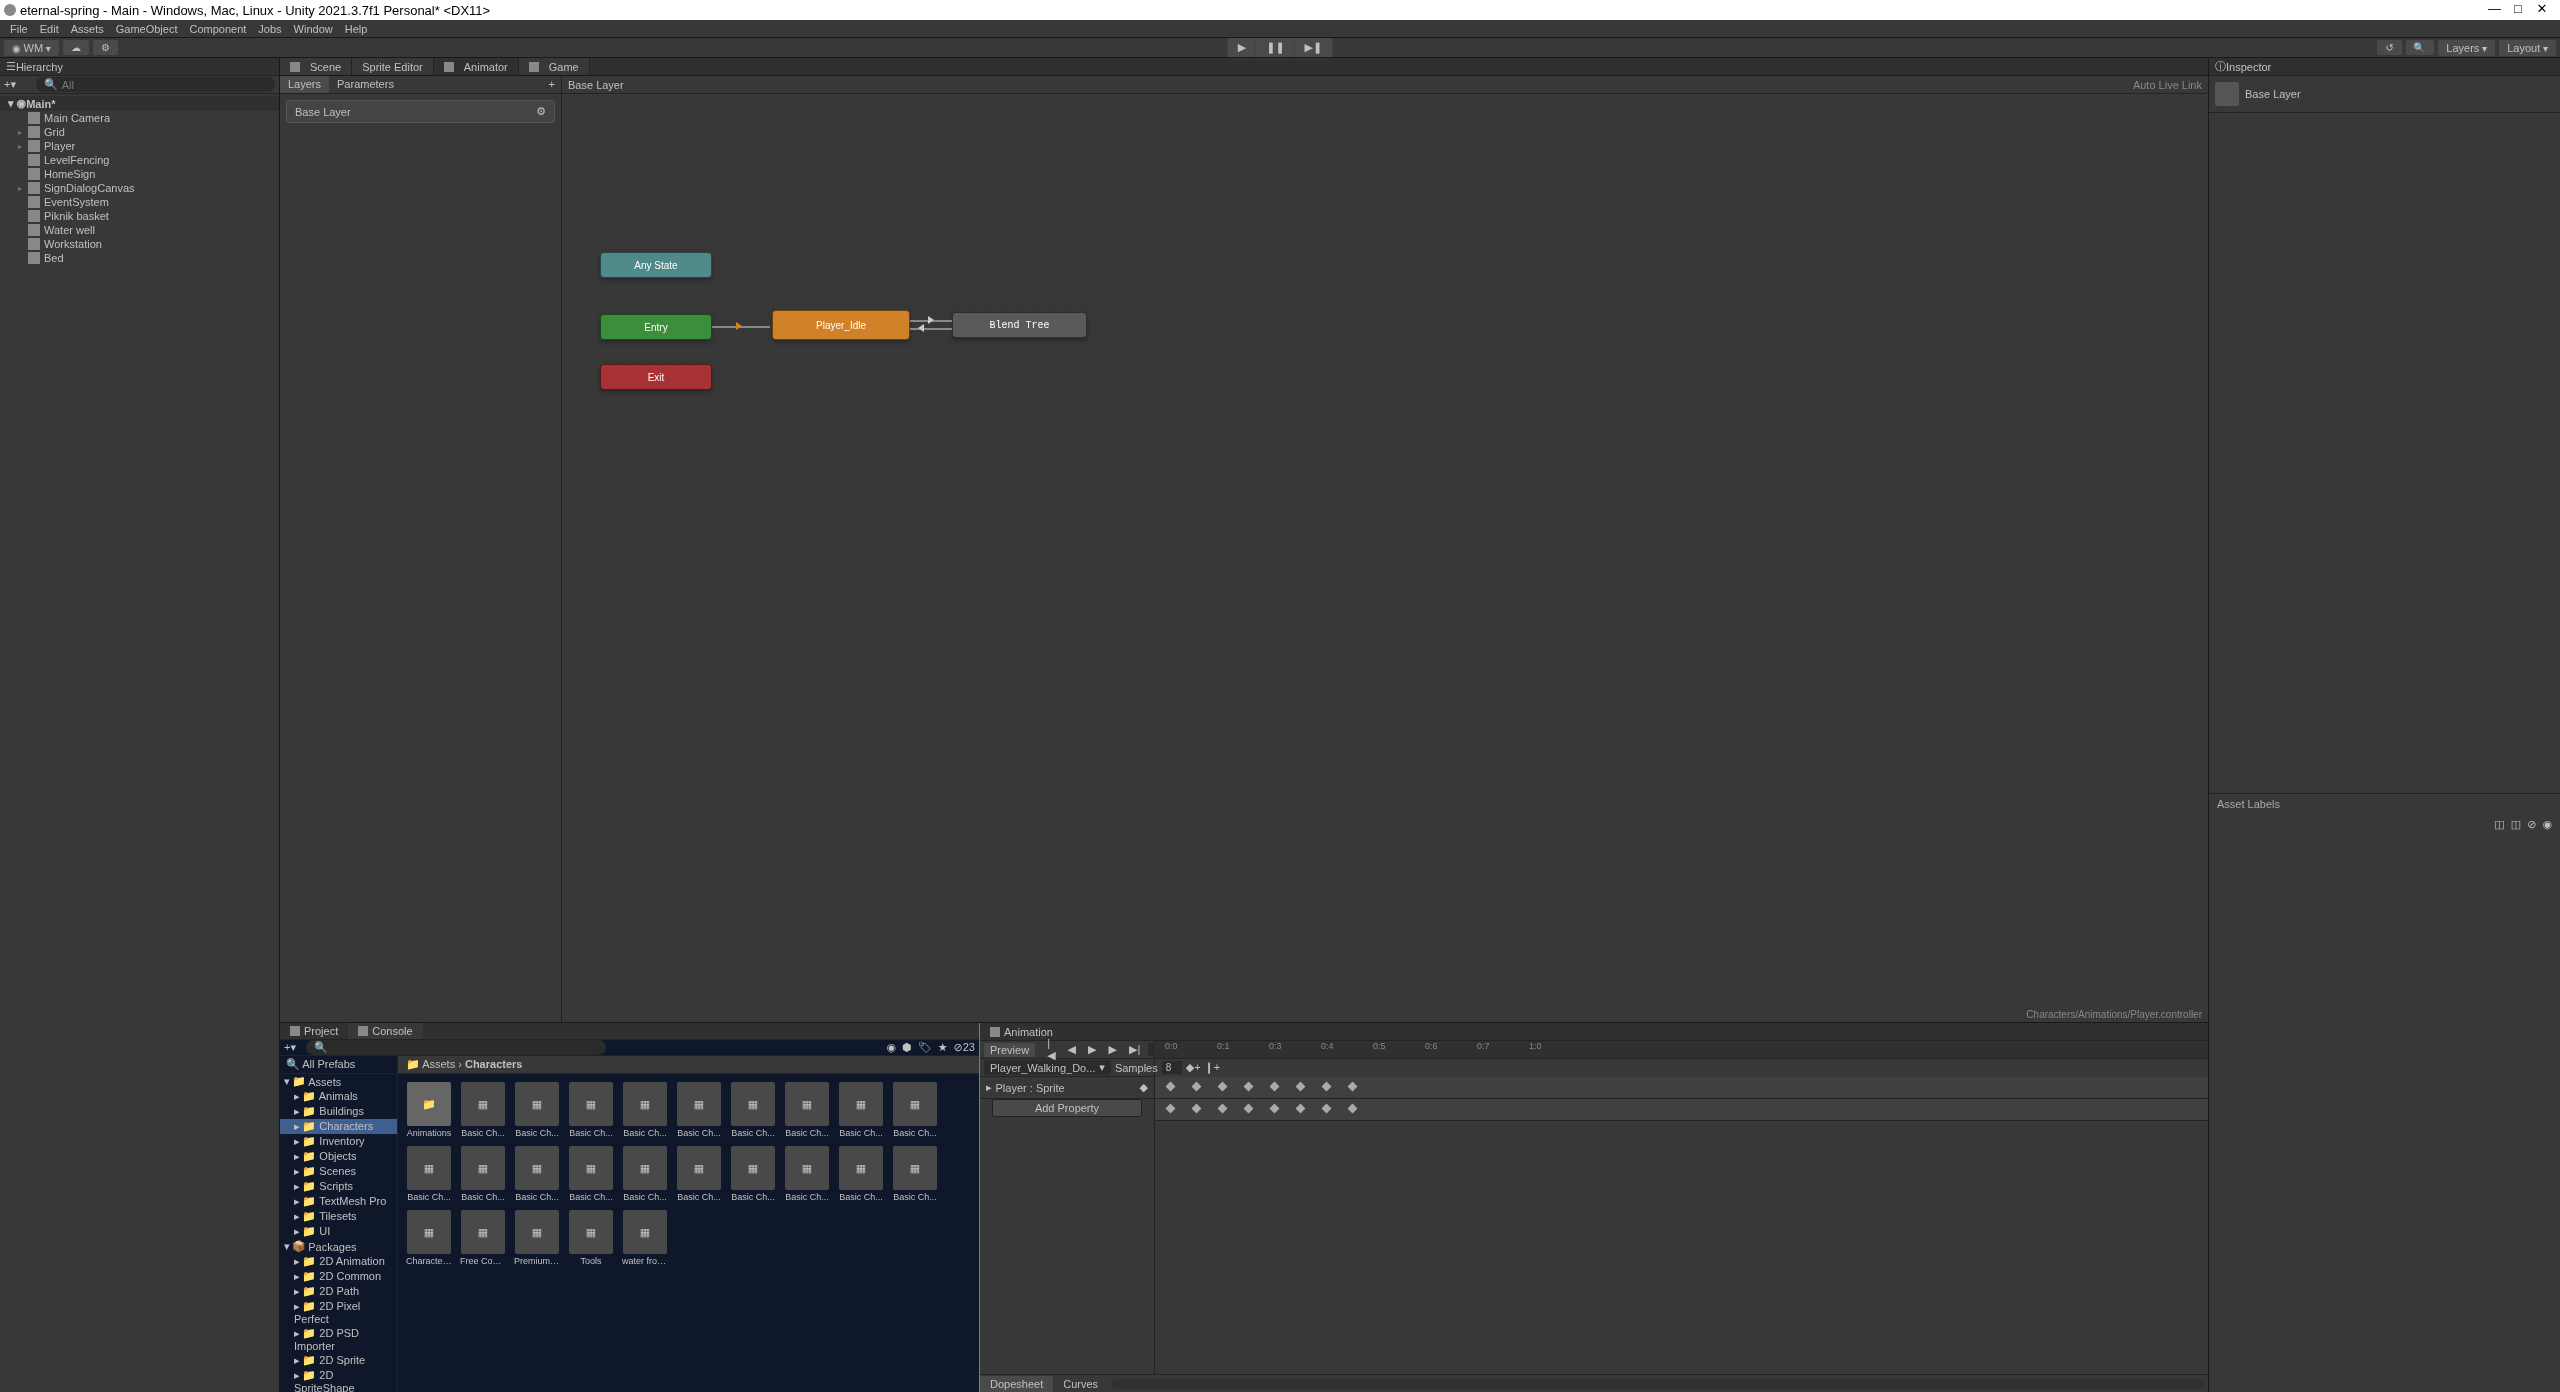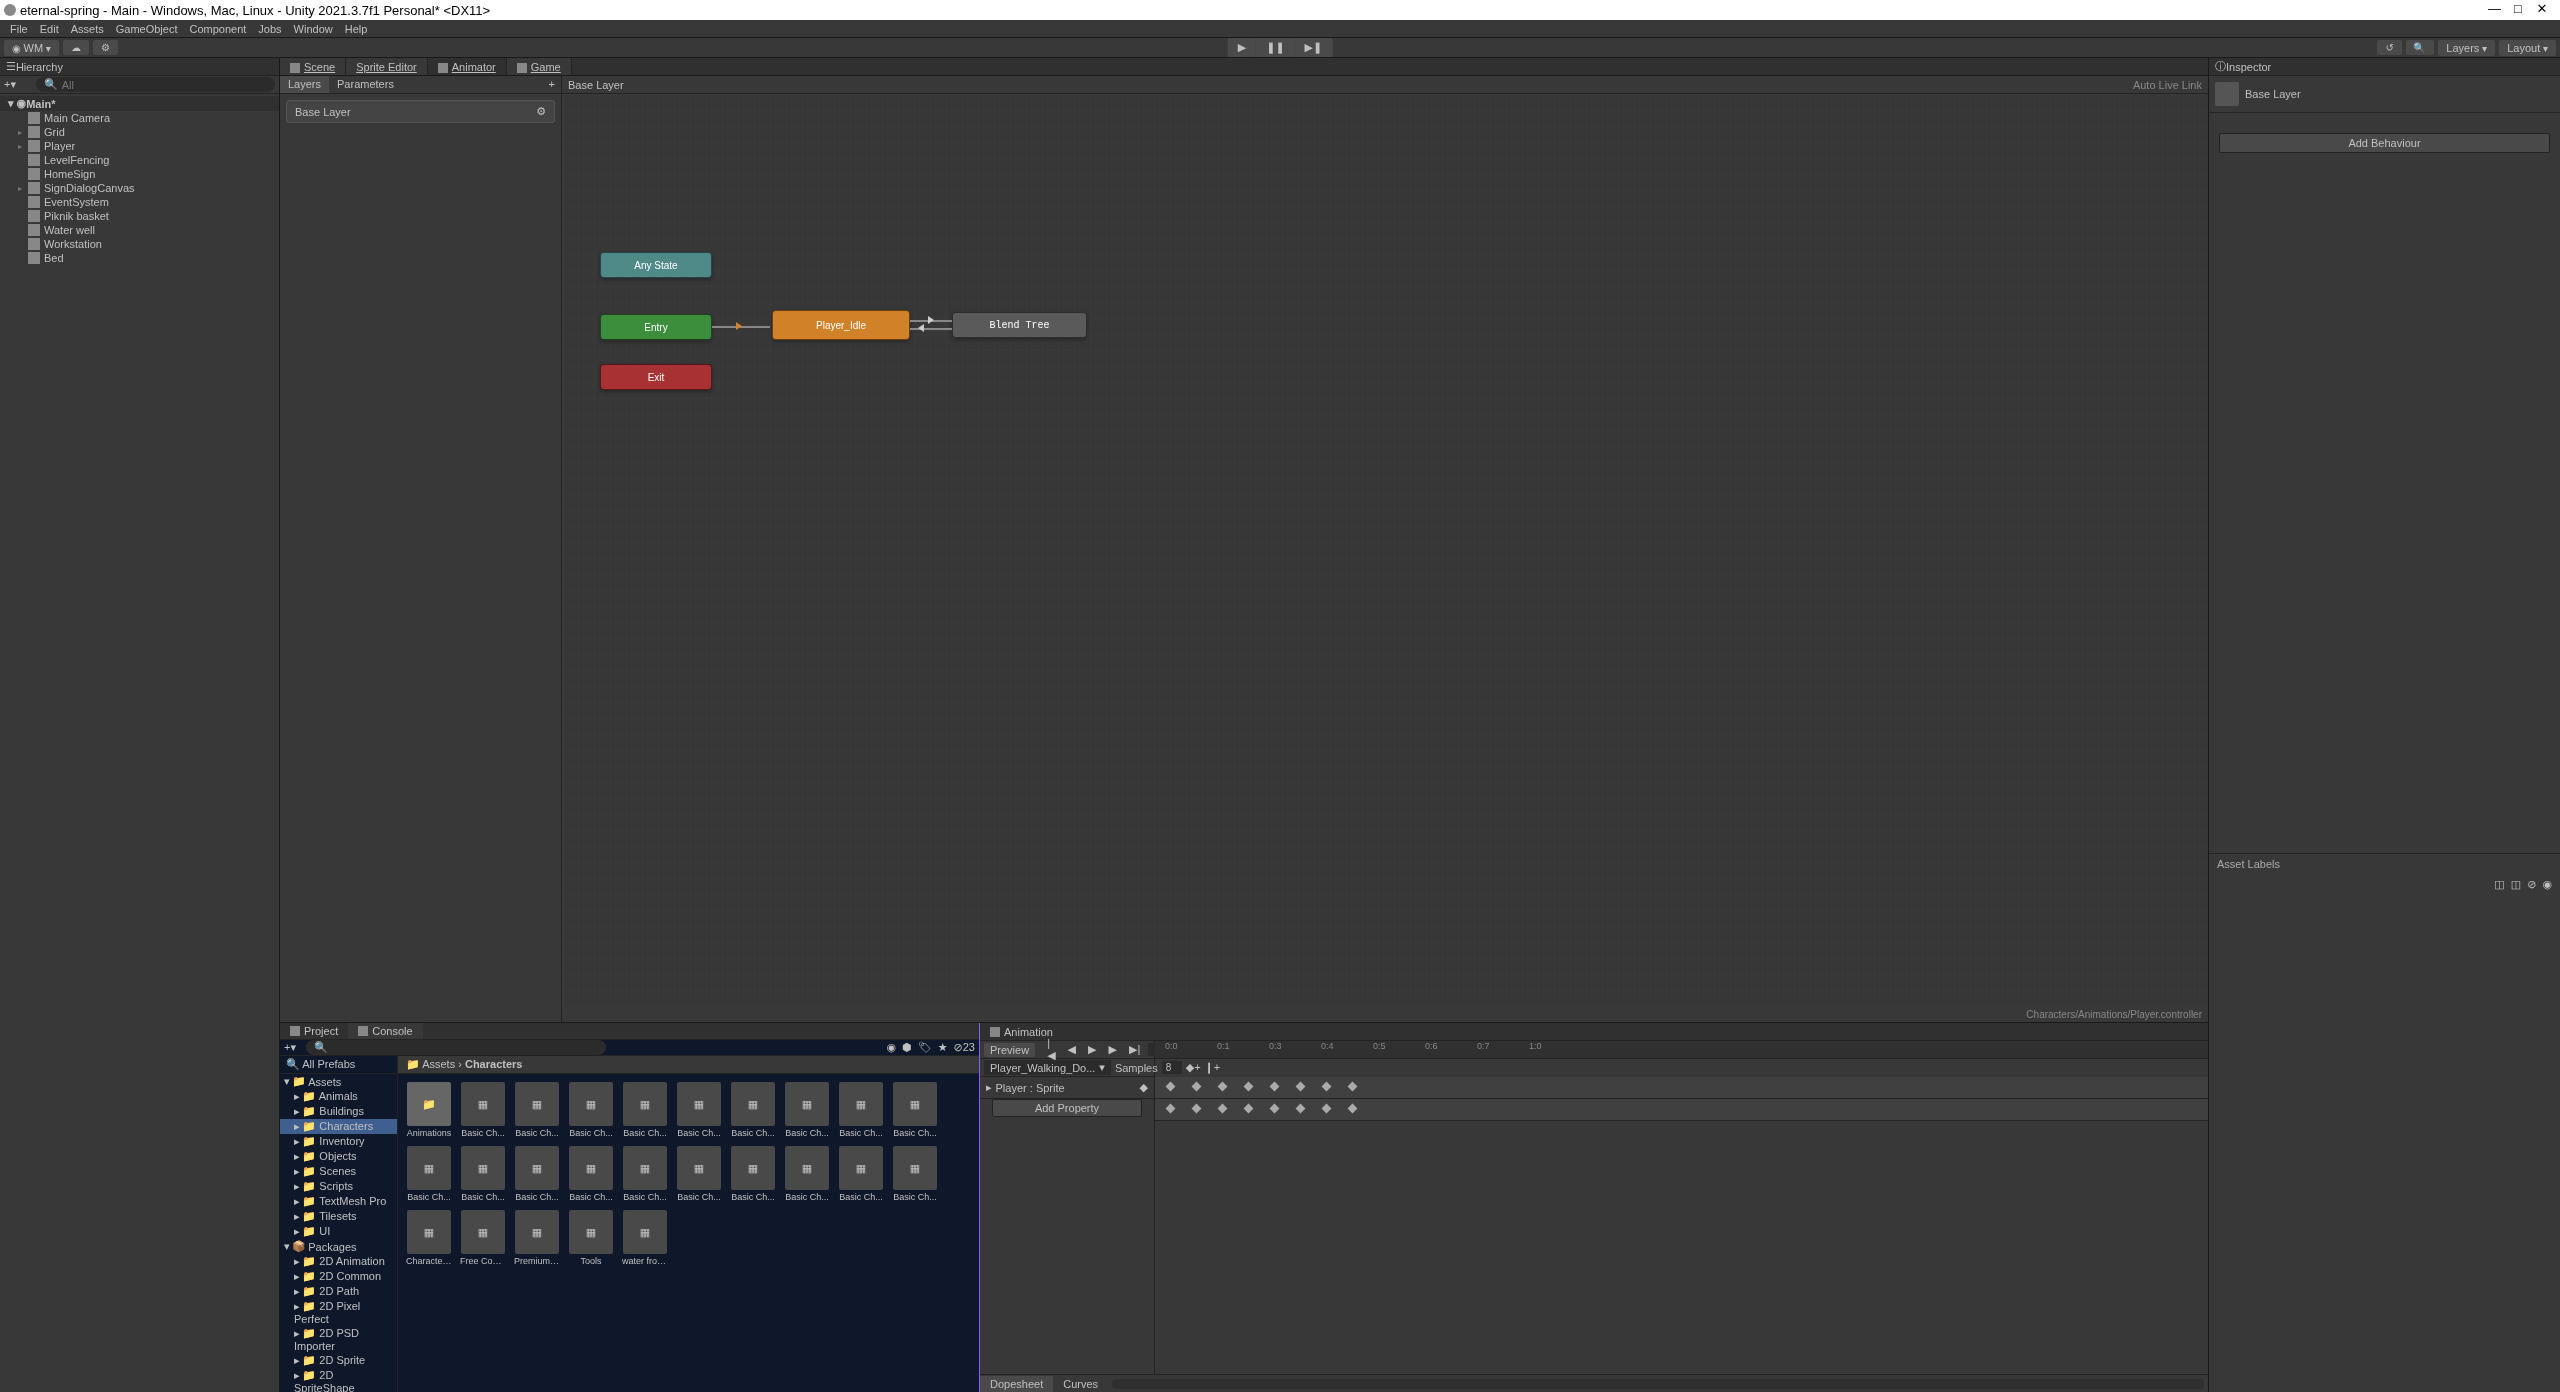--- a/index.html
+++ b/index.html
@@ -38,21 +38,21 @@
     .hierarchy-tree { flex: 1; overflow-y: auto; padding: 2px 0; }
     .tree-item { display: flex; align-items: center; padding: 1px 4px; cursor: pointer; }
     .tree-indent { width: 14px; }
     .tree-toggle { width: 10px; font-size: 8px; color: #777; }
     .tree-icon { width: 12px; height: 12px; margin-right: 4px; background: #888; }
     .scene-header { background: #303030; font-weight: bold; padding: 1px 8px; }
     
     
     .center-area { flex: 1; display: flex; flex-direction: column; overflow: hidden; }
     .center-tabs { height: 18px; display: flex; background: #303030; border-bottom: 1px solid #191919; }
-    .center-tab { padding: 2px 10px; cursor: pointer; background: #383838; border-right: 1px solid #232323; display: flex; align-items: flex-end; gap: 4px; text-decoration: underline; }
+    .center-tab { padding: 2px 10px; cursor: pointer; background: #383838; border-right: 1px solid #232323; display: flex; align-items: center; gap: 10px; }
     .center-tab.active { background: #303030; }
     
     
     .animator-container { flex: 1; display: flex; background: #383838; }
     .animator-sidebar { width: 282px; background: #383838; border-right: 1px solid #232323; }
     .animator-sidebar-tabs { display: flex; height: 18px; border-bottom: 1px solid #232323; }
     .animator-sidebar-tab { padding: 2px 8px; cursor: pointer; }
     .animator-sidebar-tab.active { background: #4a4a4a; }
     .animator-layer { display: flex; align-items: center; justify-content: space-between; padding: 4px 8px; background: #444; margin: 6px 6px; border: 1px solid #555; border-radius: 3px; }
     .layer-gear { cursor: pointer; }
@@ -500,23 +500,20 @@
       </div>
     </div>
   </div>
 
   <div class="inspector-panel">
     <div class="panel-tab panel-tab-active">ⓘ <span>Inspector</span></div>
     <div class="inspector-header">
       <div class="inspector-icon"></div>
       <span>Base Layer</span>
     </div>
-    <div class="inspector-body">
-      <div class="add-behaviour-btn">Add Behaviour</div>
-    </div>
     <div class="asset-labels">Asset Labels</div>
     <div class="inspector-icons">
       <span>◫</span>
       <span>◫</span>
       <span>⊘</span>
       <span>◉</span>
     </div>
   </div>
 </div>
 

